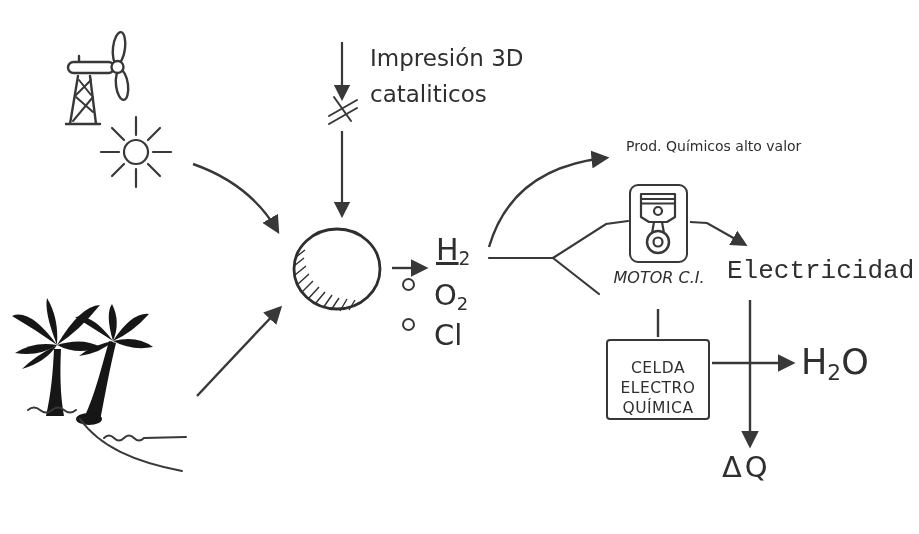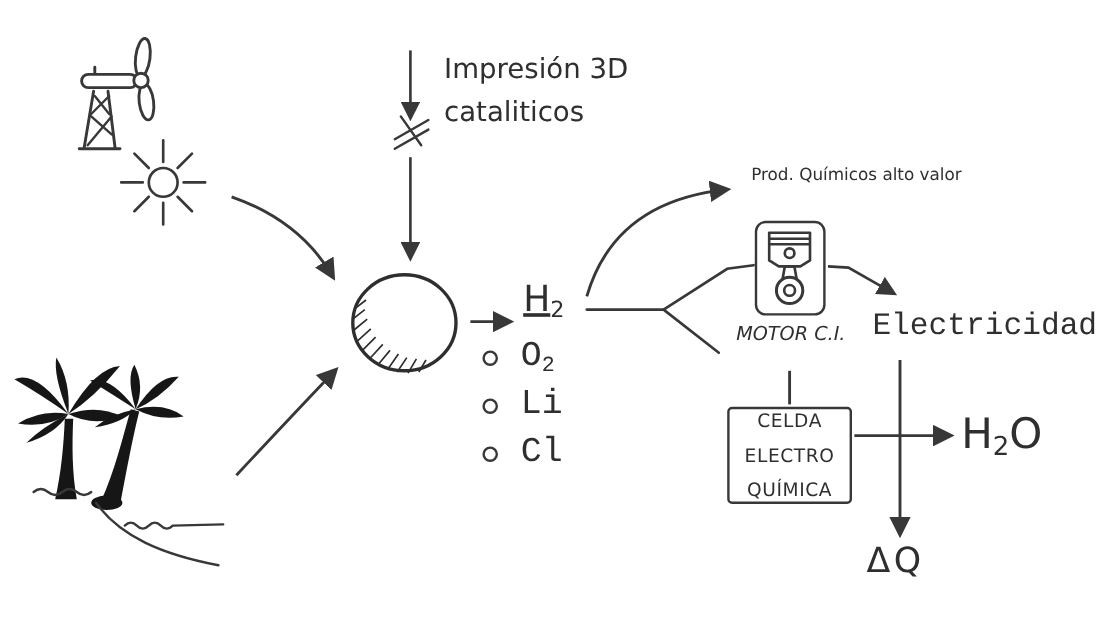--- a/index.html
+++ b/index.html
@@ -7,29 +7,29 @@
     width:919px;height:534px;position:relative;background:#ffffff;overflow:hidden;
     font-family:"DejaVu Sans","Liberation Sans",sans-serif;color:#2f2f2f;
   }
   .layer{position:absolute;inset:0;}
   svg{display:block;}
   .txt{position:absolute;white-space:nowrap;color:#2f2f2f;}
   .note{left:354px;top:40px;font-size:23px;line-height:36px;margin-left:16px;}
   .h2main{left:436px;top:233px;font-size:30px;line-height:34px;text-decoration:underline;}
   sub.s{font-size:0.62em;vertical-align:-0.28em;}
   .byproducts{position:absolute;left:402px;top:278px;}
-  .brow{display:flex;align-items:center;height:40px;font-family:Liberation Mono, monospace;}
+  .brow{display:flex;height:40px;}
   .bullet{width:9px;height:9px;border:2.2px solid #383838;border-radius:50%;margin-right:19px;flex:0 0 auto;background:#fff;}
   .bsym{font-size:29px;}
   .prod{left:626px;top:138px;font-size:14px;}
   .motorbox{position:absolute;left:629px;top:184px;width:59px;height:79px;border:2.5px solid #383838;border-radius:9px;box-sizing:border-box;background:#fff;}
   .motorlbl{position:absolute;left:596px;top:268px;width:126px;text-align:center;font-size:16px;line-height:20px;font-style:italic;}
   .elec{left:727px;top:256px;font-size:26px;font-family:Liberation Mono, monospace;}
   .cellbox{position:absolute;left:606px;top:339px;width:104px;height:81px;border:2.5px solid #383838;border-radius:4px;box-sizing:border-box;background:#fff;
-           display:flex;flex-direction:column;justify-content:space-between;align-items:center;font-size:15.5px;line-height:20px;letter-spacing:0.5px;}
+           display:flex;flex-direction:column;justify-content:flex-end;align-items:center;font-size:15.5px;line-height:20px;letter-spacing:0.5px;}
   .h2o{left:801px;top:342px;font-size:35px;}
   .heat{left:722px;top:450px;font-size:29px;letter-spacing:3px;text-align:right;}
 </style>
 </head>
 <body>
 
 <div class="layer">
 <svg width="919" height="534" viewBox="0 0 919 534">
   <defs>
     <marker id="ah" viewBox="0 0 10 10" refX="7.5" refY="5" markerWidth="7.5" markerHeight="7.5" orient="auto-start-reverse">
@@ -121,24 +121,20 @@
   <span>H</span><sub class="s">2</sub>
 </div>
 
 <div class="byproducts">
   <div class="brow">
     <span class="bullet"></span>
     <span class="bsym"><span>O</span><sub class="s">2</sub></span>
   </div>
   <div class="brow">
     <span class="bullet"></span>
-    <span class="bsym"><span>Li</span><sub class="s"></sub></span>
-  </div>
-  <div class="brow">
-    <span class="bullet"></span>
     <span class="bsym"><span>Cl</span><sub class="s"></sub></span>
   </div>
 </div>
 
 <div class="txt prod">Prod. Químicos alto valor</div>
 
 <div class="motorbox">
   <svg width="54" height="74" viewBox="0 0 54 74">
     <g stroke="#383838" stroke-width="2.2" fill="#ffffff" stroke-linejoin="round">
       <path d="M23,36 L31,36 L34,53 L20,53 Z"></path>

